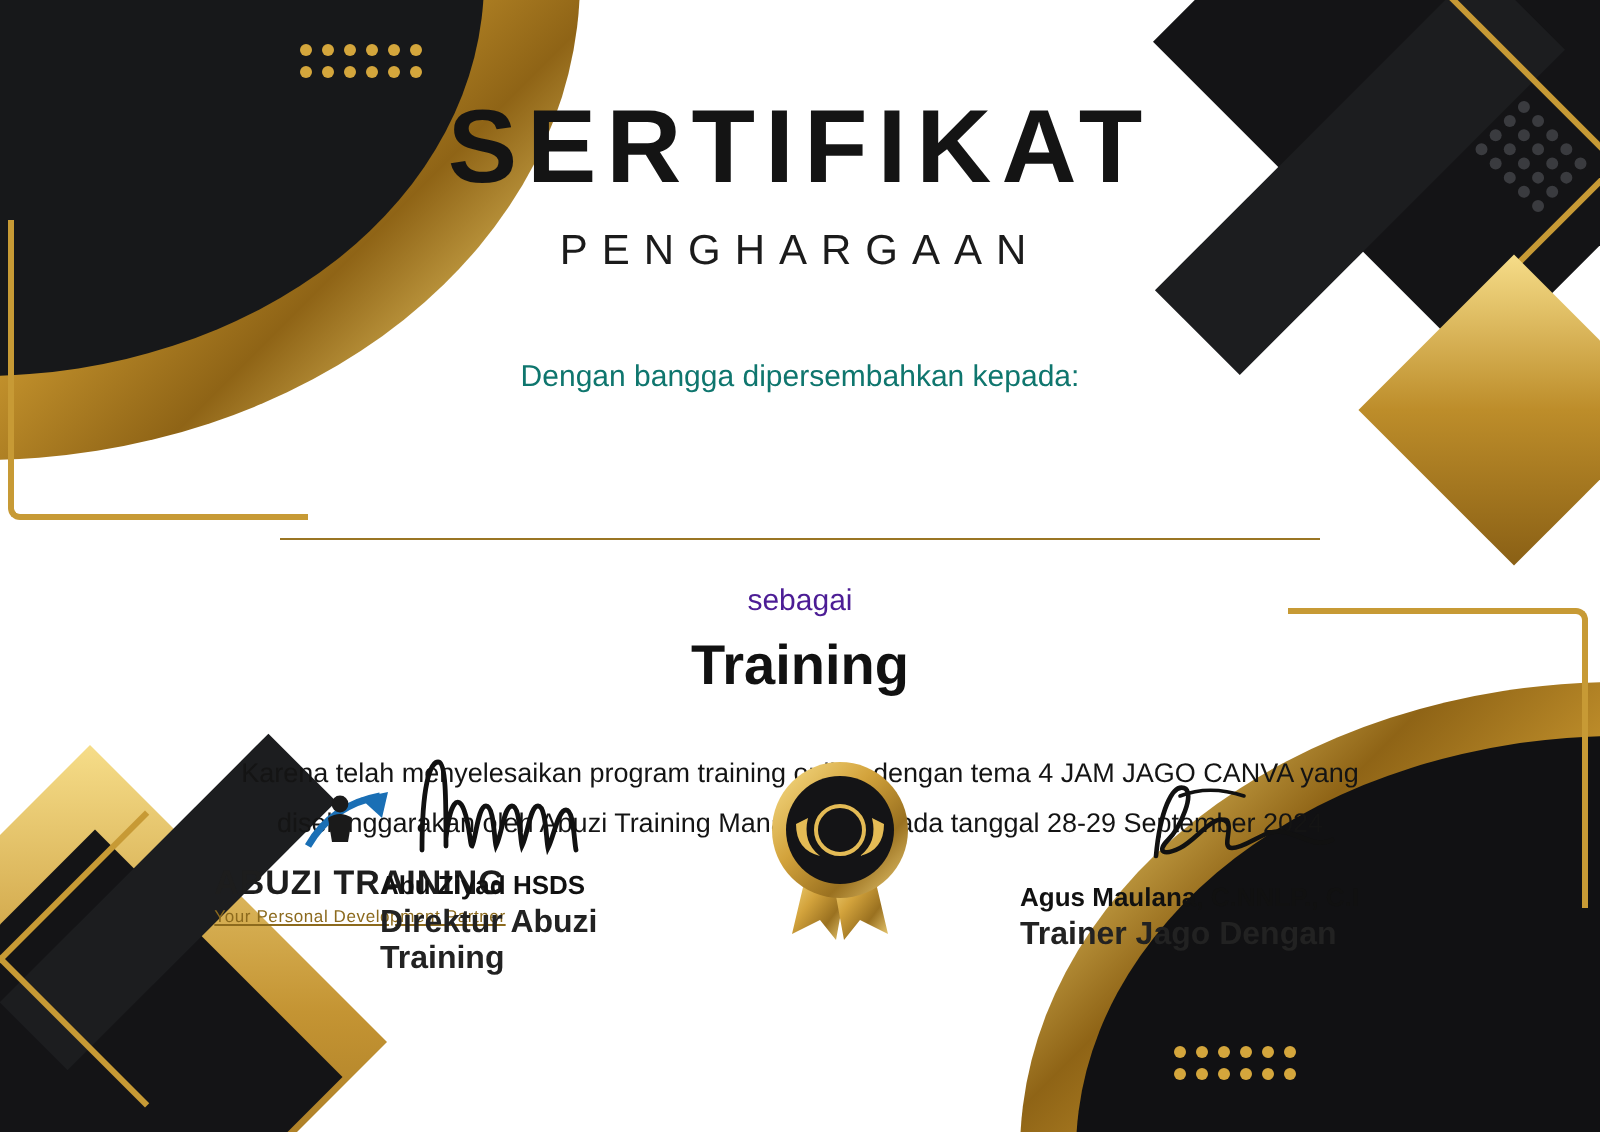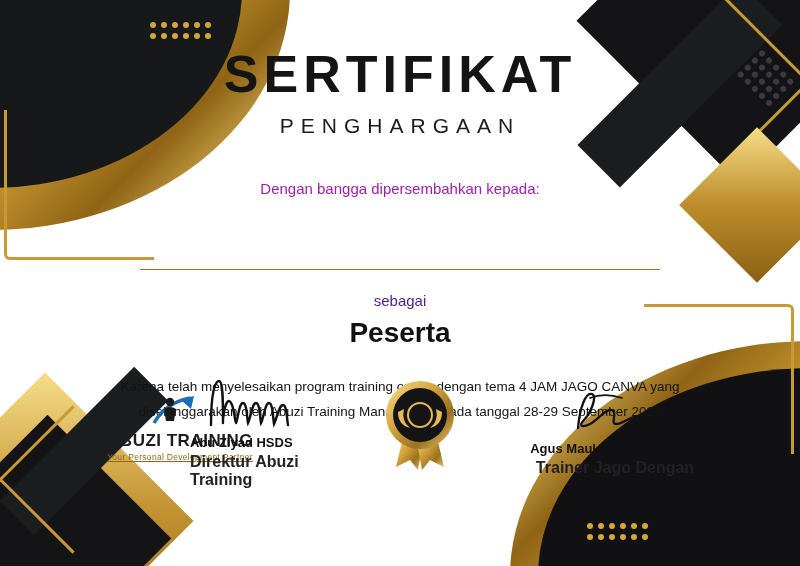--- a/index.html
+++ b/index.html
@@ -142,21 +142,21 @@
   }
   .subtitle {
     margin-top: 14px;
     font-size: 21px;
     letter-spacing: 7px;
     color: #1b1b1b;
   }
   .presented {
     margin-top: 42px;
     font-size: 15px;
-    color: #a21caf;
+    color: #0f766e;
   }
   .name-line {
     margin: 46px auto 0;
     width: 520px;
     height: 1px;
     background: #9a7524;
   }
   .as-label {
     margin-top: 22px;
     font-size: 15px;
@@ -178,21 +178,21 @@
   
   .sign-row {
     position: absolute;
     left: 80px; top: 375px;
     width: 640px;
     display: flex;
     align-items: flex-end;
     justify-content: space-between;
     z-index: 10;
   }
-  .sig-block { width: 210px; text-align: center; }
+  .sig-block { width: 210px; }
   .sig-name {
     font-size: 13px;
     font-weight: bold;
     color: #111;
     border-top: 0;
     margin-top: 2px;
   }
   .sig-role {
     font-size: 16px;
     color: #222;
@@ -286,21 +286,21 @@
       <span></span>
   </div>
 
   <div class="content">
     <div class="title">SERTIFIKAT</div>
     <div class="subtitle">PENGHARGAAN</div>
     <div class="presented">Dengan bangga dipersembahkan kepada:</div>
     <div class="recipient-name" style="height:26px;"></div>
     <div class="name-line"></div>
     <div class="as-label">sebagai</div>
-    <div class="recipient">Peserta</div>
+    <div class="recipient">Training</div>
     <div class="body-text">
       <div>Karena telah menyelesaikan program training online dengan tema 4 JAM JAGO CANVA yang</div>
       <div>diselenggarakan oleh Abuzi Training Management pada tanggal 28-29 September 2024</div>
     </div>
   </div>
 
   <div class="sign-row">
 
     <div style="position:relative;width:250px;height:96px;">
       <div class="logo-block" style="position:absolute;left:0;top:12px;">

